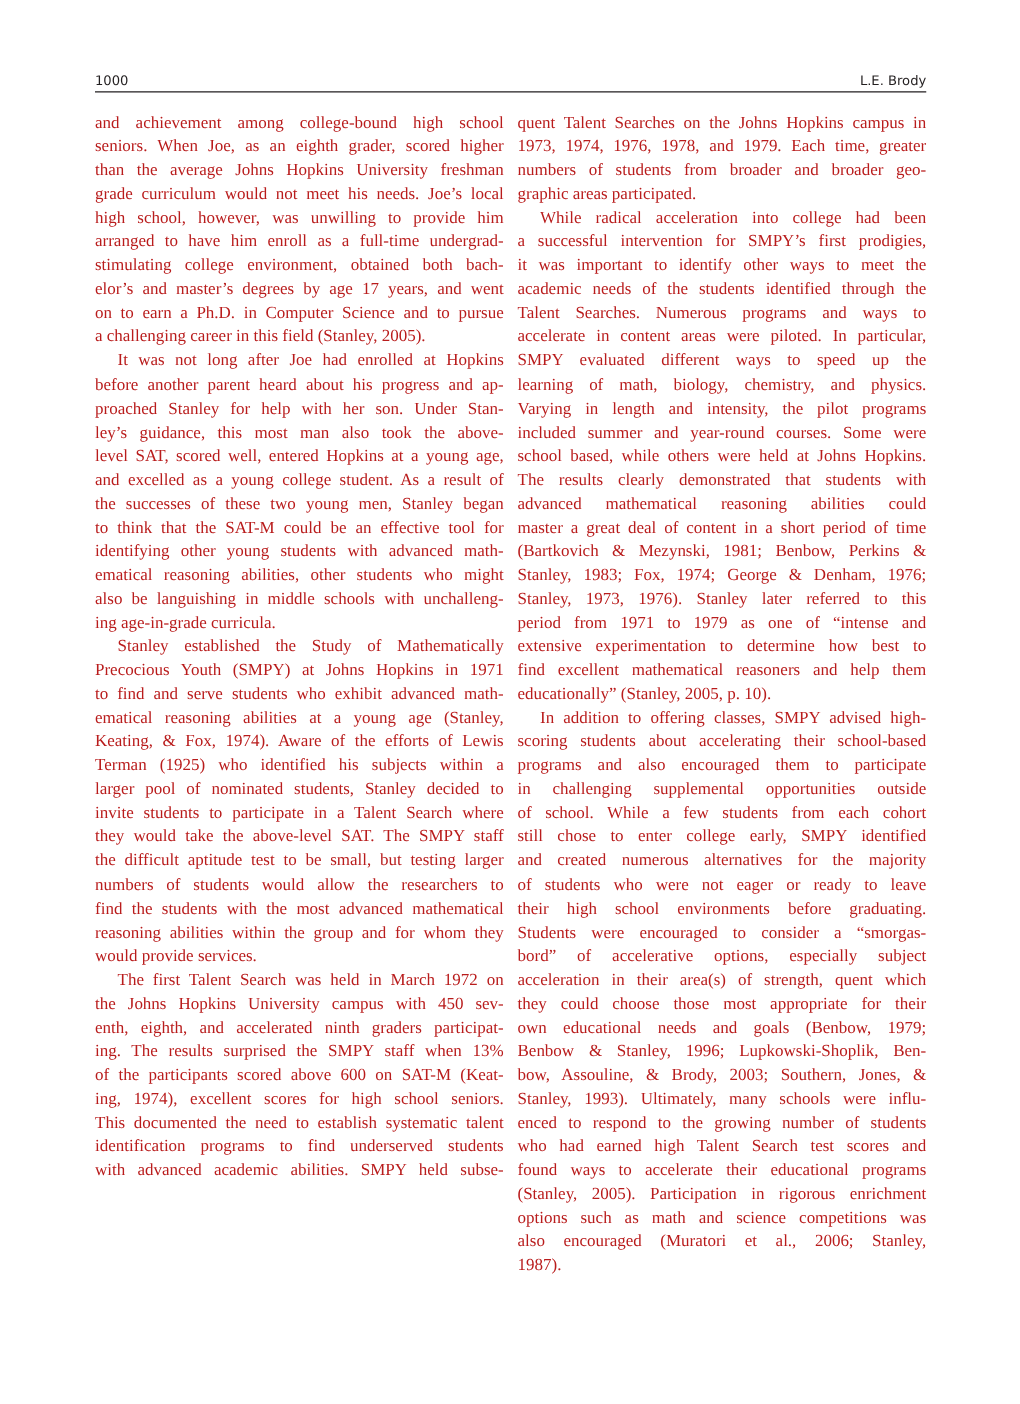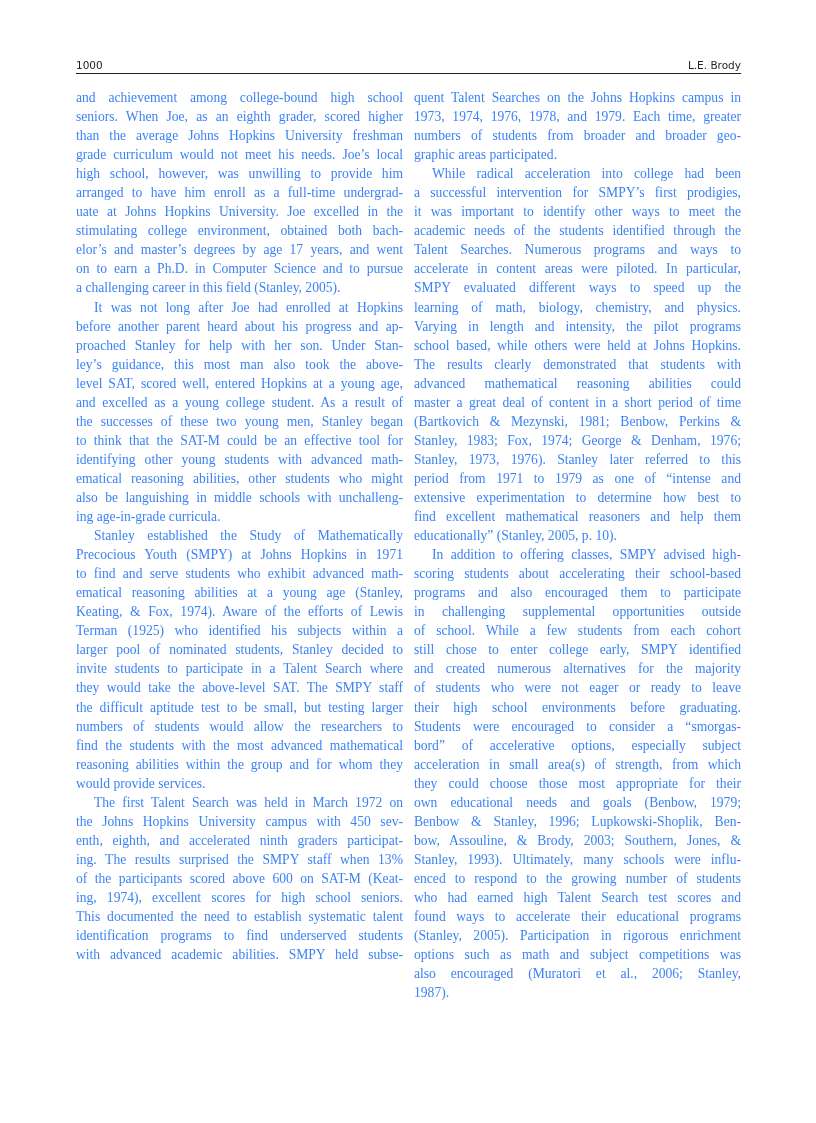--- a/index.html
+++ b/index.html
@@ -45,21 +45,21 @@
       border-top: 1.2px solid #231f20;
     }
     .column {
       position: absolute;
       top: 88px;
       font-family: "Liberation Serif", serif;
       font-size: 13.6px;
       line-height: 19.05px;
       text-align: justify;
       hyphens: manual;
-      color: #3b82f6;
+      color: #b91c1c;
     }
     .col-left { left: 76px; width: 327px; }
     .col-right { left: 414px; width: 327px; }
     .column p {
       margin: 0;
       padding: 0;
     }
     .line {
       display: block;
       text-align: justify;
@@ -85,21 +85,20 @@
 <div class="head-rule"></div>
 
 <div class="column col-left">
     <p>
       <span class="line">and achievement among college-bound high school</span>
       <span class="line">seniors. When Joe, as an eighth grader, scored higher</span>
       <span class="line">than the average Johns Hopkins University freshman</span>
       <span class="line">grade curriculum would not meet his needs. Joe’s local</span>
       <span class="line">high school, however, was unwilling to provide him</span>
       <span class="line">arranged to have him enroll as a full-time undergrad-</span>
-      <span class="line">uate at Johns Hopkins University. Joe excelled in the</span>
       <span class="line">stimulating college environment, obtained both bach-</span>
       <span class="line">elor’s and master’s degrees by age 17 years, and went</span>
       <span class="line">on to earn a Ph.D. in Computer Science and to pursue</span>
       <span class="line last">a challenging career in this field (Stanley, 2005).</span>
     </p>
     <p>
       <span class="line first-indent">It was not long after Joe had enrolled at Hopkins</span>
       <span class="line">before another parent heard about his progress and ap-</span>
       <span class="line">proached Stanley for help with her son. Under Stan-</span>
       <span class="line">ley’s guidance, this most man also took the above-</span>
@@ -150,20 +149,21 @@
     <p>
       <span class="line first-indent">While radical acceleration into college had been</span>
       <span class="line">a successful intervention for SMPY’s first prodigies,</span>
       <span class="line">it was important to identify other ways to meet the</span>
       <span class="line">academic needs of the students identified through the</span>
       <span class="line">Talent Searches. Numerous programs and ways to</span>
       <span class="line">accelerate in content areas were piloted. In particular,</span>
       <span class="line">SMPY evaluated different ways to speed up the</span>
       <span class="line">learning of math, biology, chemistry, and physics.</span>
       <span class="line">Varying in length and intensity, the pilot programs</span>
+      <span class="line">included summer and year-round courses. Some were</span>
       <span class="line">school based, while others were held at Johns Hopkins.</span>
       <span class="line">The results clearly demonstrated that students with</span>
       <span class="line">advanced mathematical reasoning abilities could</span>
       <span class="line">master a great deal of content in a short period of time</span>
       <span class="line">(Bartkovich &amp; Mezynski, 1981; Benbow, Perkins &amp;</span>
       <span class="line">Stanley, 1983; Fox, 1974; George &amp; Denham, 1976;</span>
       <span class="line">Stanley, 1973, 1976). Stanley later referred to this</span>
       <span class="line">period from 1971 to 1979 as one of “intense and</span>
       <span class="line">extensive experimentation to determine how best to</span>
       <span class="line">find excellent mathematical reasoners and help them</span>
@@ -174,27 +174,27 @@
       <span class="line">scoring students about accelerating their school-based</span>
       <span class="line">programs and also encouraged them to participate</span>
       <span class="line">in challenging supplemental opportunities outside</span>
       <span class="line">of school. While a few students from each cohort</span>
       <span class="line">still chose to enter college early, SMPY identified</span>
       <span class="line">and created numerous alternatives for the majority</span>
       <span class="line">of students who were not eager or ready to leave</span>
       <span class="line">their high school environments before graduating.</span>
       <span class="line">Students were encouraged to consider a “smorgas-</span>
       <span class="line">bord” of accelerative options, especially subject</span>
-      <span class="line">acceleration in small area(s) of strength, from which</span>
+      <span class="line">acceleration in their area(s) of strength, quent which</span>
       <span class="line">they could choose those most appropriate for their</span>
       <span class="line">own educational needs and goals (Benbow, 1979;</span>
       <span class="line">Benbow &amp; Stanley, 1996; Lupkowski-Shoplik, Ben-</span>
       <span class="line">bow, Assouline, &amp; Brody, 2003; Southern, Jones, &amp;</span>
       <span class="line">Stanley, 1993). Ultimately, many schools were influ-</span>
       <span class="line">enced to respond to the growing number of students</span>
       <span class="line">who had earned high Talent Search test scores and</span>
       <span class="line">found ways to accelerate their educational programs</span>
       <span class="line">(Stanley, 2005). Participation in rigorous enrichment</span>
-      <span class="line">options such as math and subject competitions was</span>
+      <span class="line">options such as math and science competitions was</span>
       <span class="line">also encouraged (Muratori et al., 2006; Stanley,</span>
       <span class="line last">1987).</span>
     </p>
   </div>
 
 </body></html>

